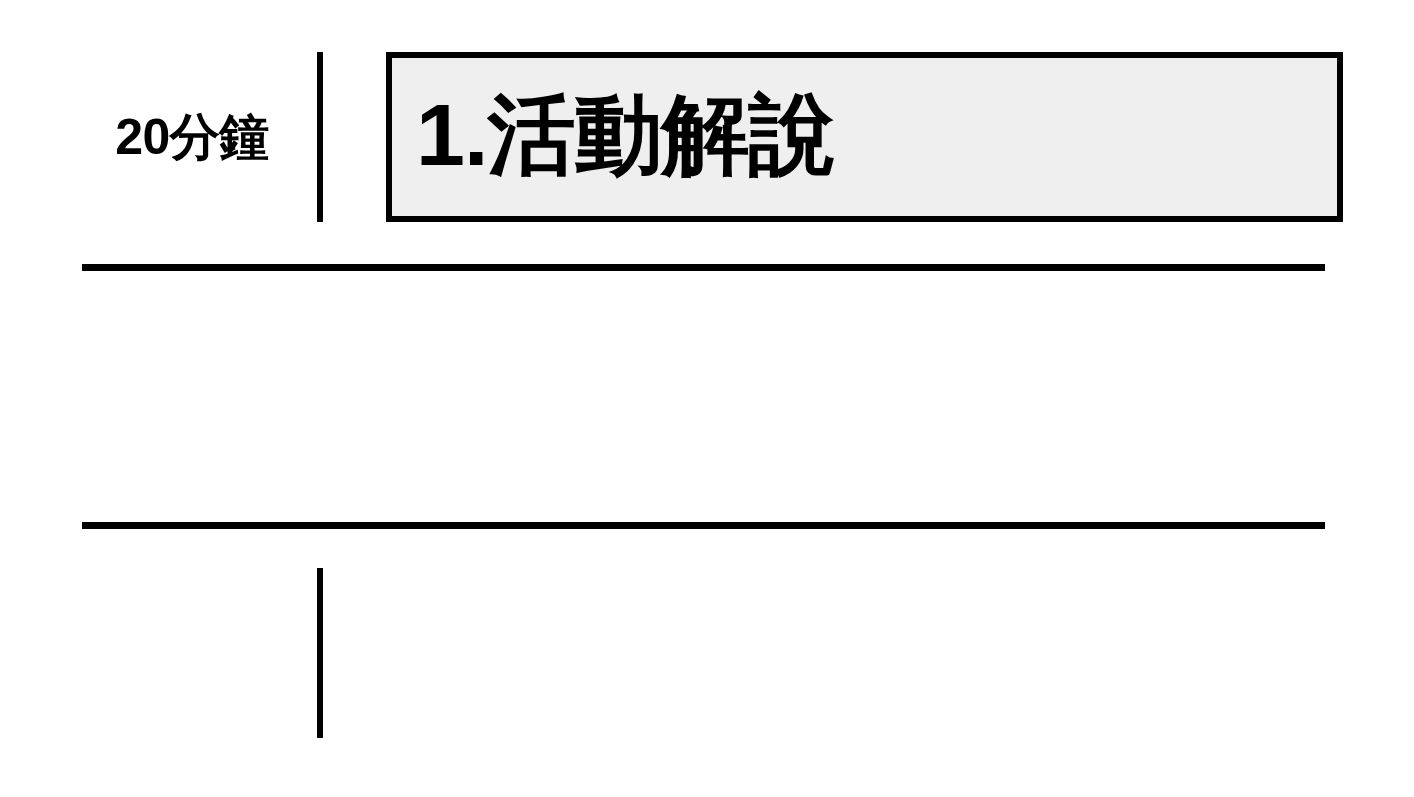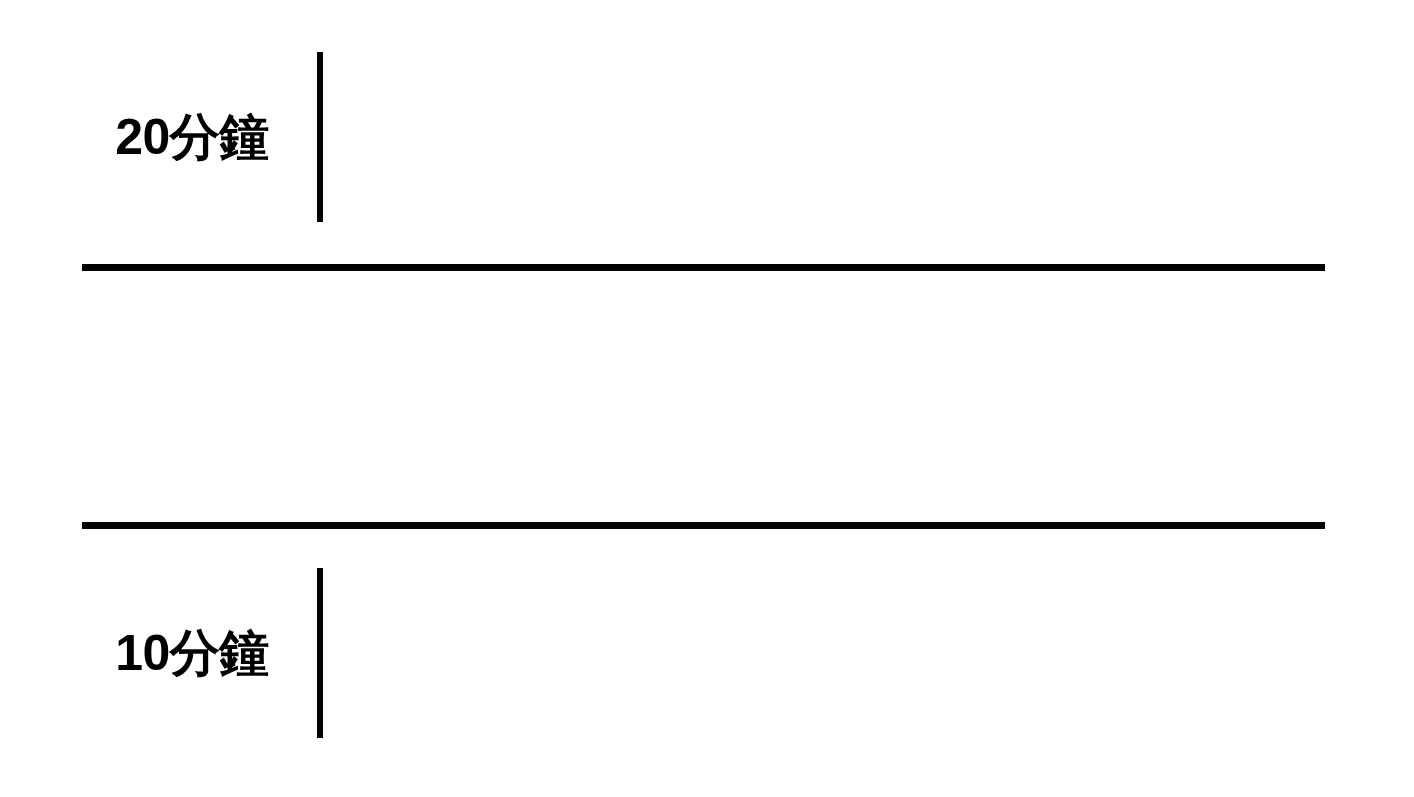--- a/index.html
+++ b/index.html
@@ -98,27 +98,29 @@
 </head>
 <body>
 
 <div class="canvas">
 
   <div class="row row-1">
     <div class="duration">20分鐘</div>
 
     <div class="v-rule"></div>
 
+    <div class="title-box">
+      <span class="title-text">1.活動解說</span>
+    </div>
   </div>
 
   <div class="h-rule h-rule-1"></div>
 
 
   <div class="h-rule h-rule-2"></div>
 
   <div class="row row-3">
-    <div class="duration">10分鐘</div>
 
     <div class="v-rule"></div>
 
   </div>
 
 </div>
 
 </body></html>

